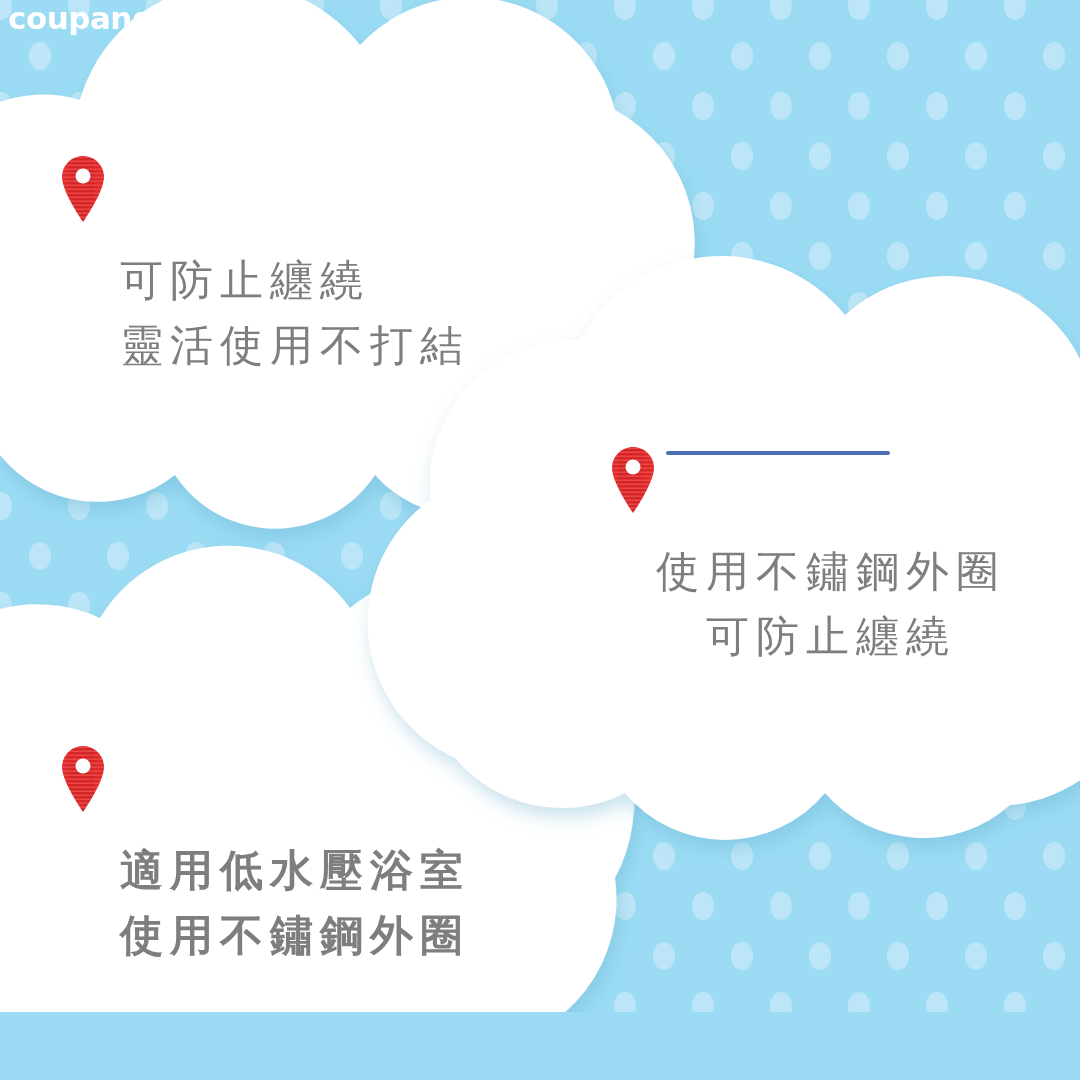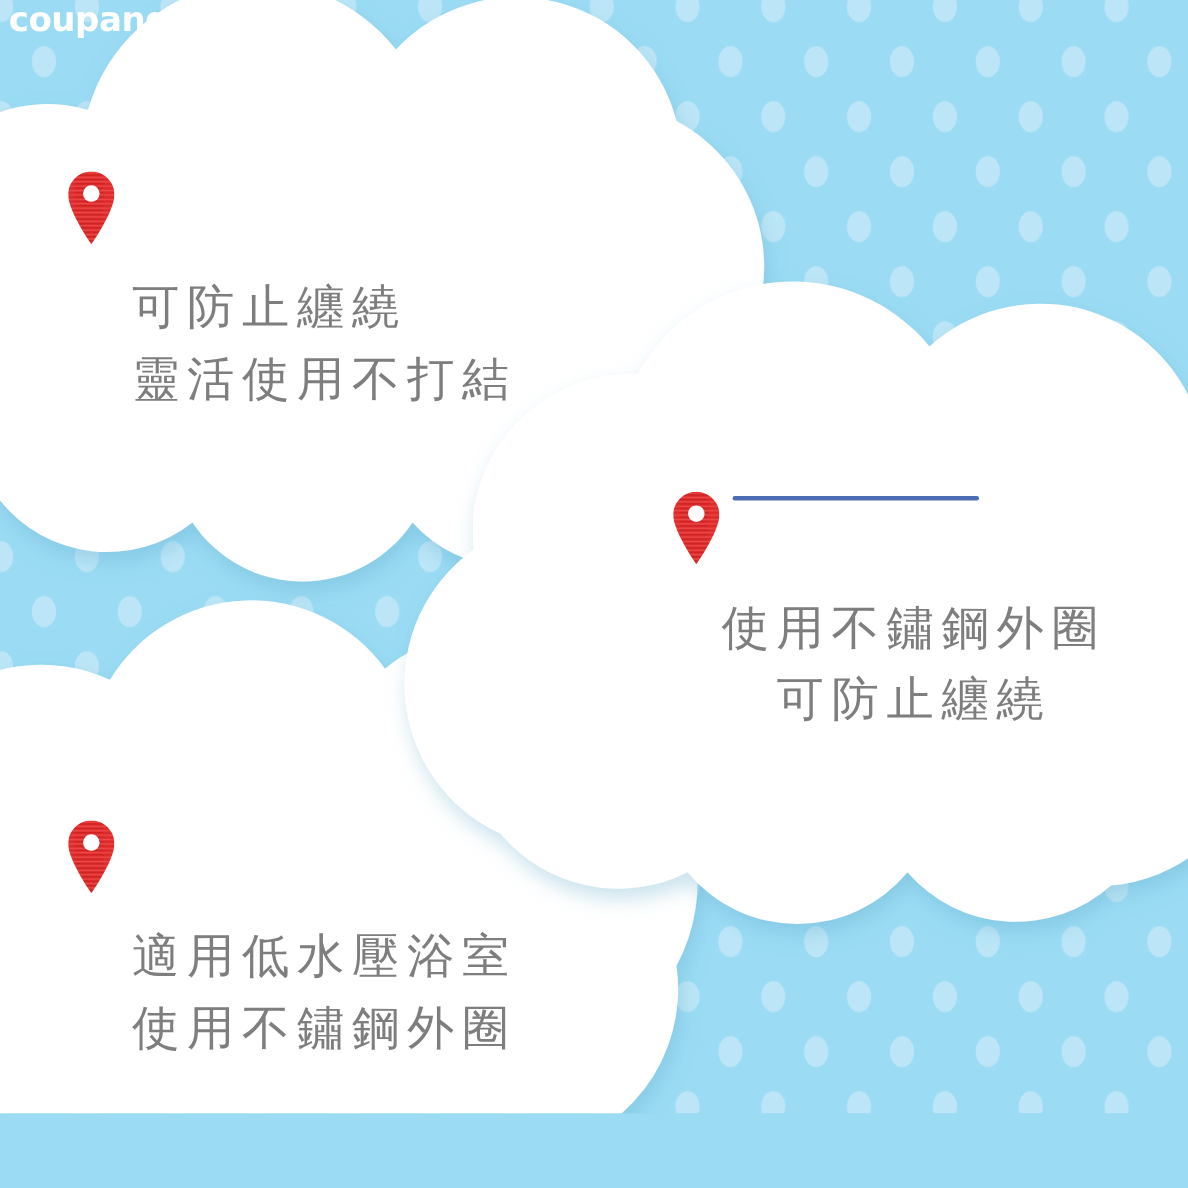--- a/index.html
+++ b/index.html
@@ -63,21 +63,21 @@
     white-space:nowrap;
     font-family:"DejaVu Sans","Liberation Sans",sans-serif;
   }
 
   
   #block-1{left:62px;top:152px;}
   #block-1 .body-lines{margin-left:58px;}
   #block-2{left:612px;top:443px;}
   #block-2 .body-lines{margin-left:44px;text-align:center;}
   #block-3{left:62px;top:742px;}
-  #block-3 .body-lines{margin-left:58px;}
+  #block-3 .body-lines{margin-left:58px;font-weight:bold;}
 </style>
 </head>
 <body>
 
 <div id="stage">
 
   <div class="sky"></div>
 
   <svg class="dots" width="1080" height="1080" viewBox="0 0 1080 1080" aria-hidden="true">
     <defs>

